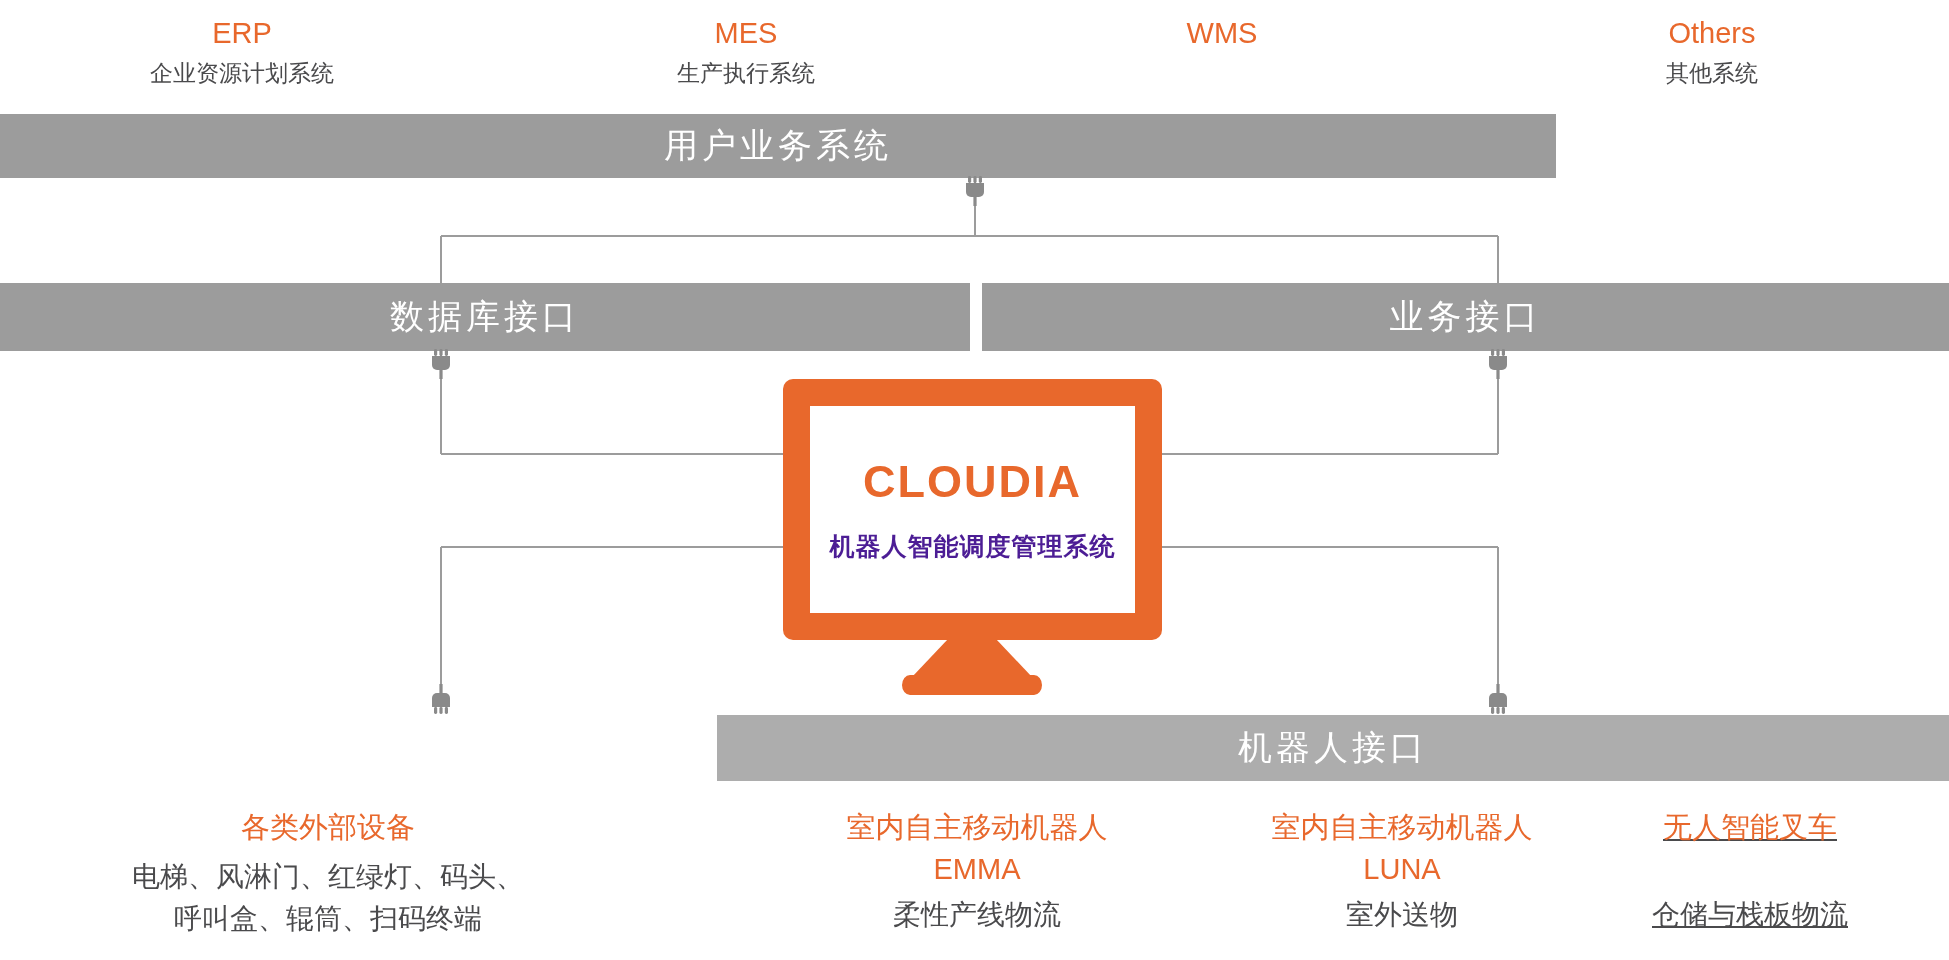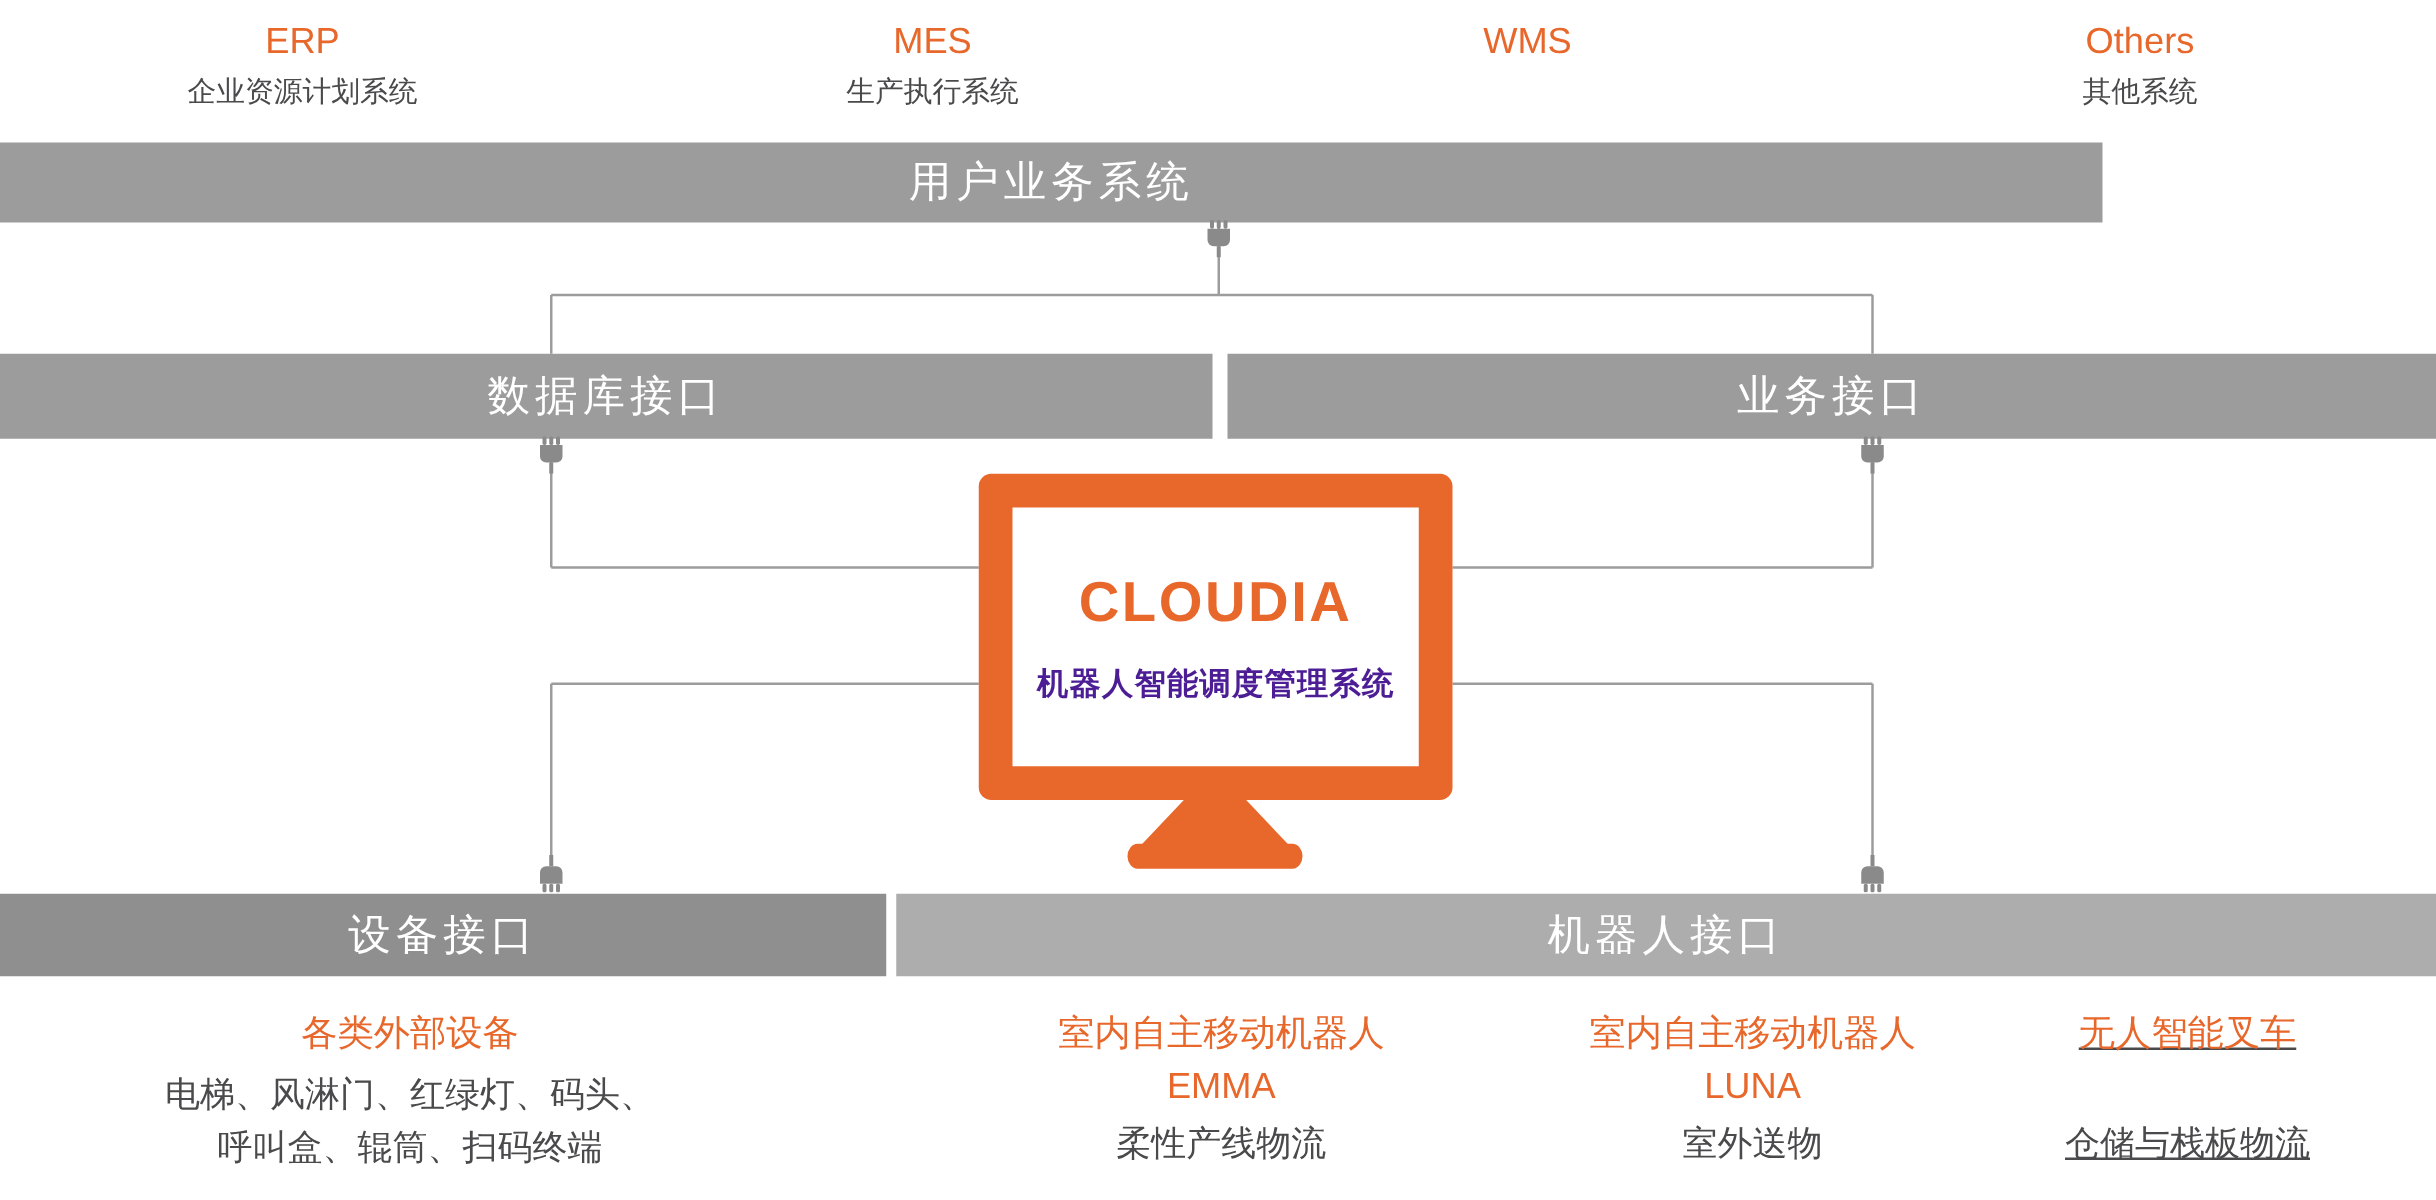--- a/index.html
+++ b/index.html
@@ -31,21 +31,21 @@
 
   
   .bar {
     position:absolute;
     display:flex; align-items:center; justify-content:center;
     background:var(--bar-gray);
     color:#ffffff;
     font-size:34px;
     letter-spacing:4px;
   }
-  .bar-user  { left:0;      top:114px; width:1682px; height:64px; }
+  .bar-user  { left:0;      top:114px; width:1556px; height:64px; }
   .bar-db    { left:0;      top:283px; width:970px;  height:68px; }
   .bar-biz   { left:982px;  top:283px; width:967px;  height:68px; }
   .bar-dev   { left:0;      top:715px; width:709px;  height:66px; background:var(--device-gray); }
   .bar-robot { left:717px;  top:715px; width:1232px; height:66px; background:var(--robot-gray); }
 
   
   .plug { position:absolute; }
   .plug.flipped { transform:scaleY(-1); }
 
   
@@ -181,23 +181,20 @@
 
   <div class="monitor">
     <div class="screen">
       <div class="brand">CLOUDIA</div>
       <div class="brand-sub">机器人智能调度管理系统</div>
     </div>
   </div>
   <div class="stand-neck"></div>
   <div class="stand-base"></div>
 
-  <div class="bar bar-dev">
-    <span>设备接口</span>
-  </div>
   <div class="bar bar-robot">
     <span>机器人接口</span>
   </div>
 
   <div class="bcol" style="left:18px; width:620px;font-family:Liberation Serif, serif;">
     <div class="btitle">各类外部设备</div>
     <div class="bline first">电梯、风淋门、红绿灯、码头、</div>
     <div class="bline">呼叫盒、辊筒、扫码终端</div>
   </div>
 

